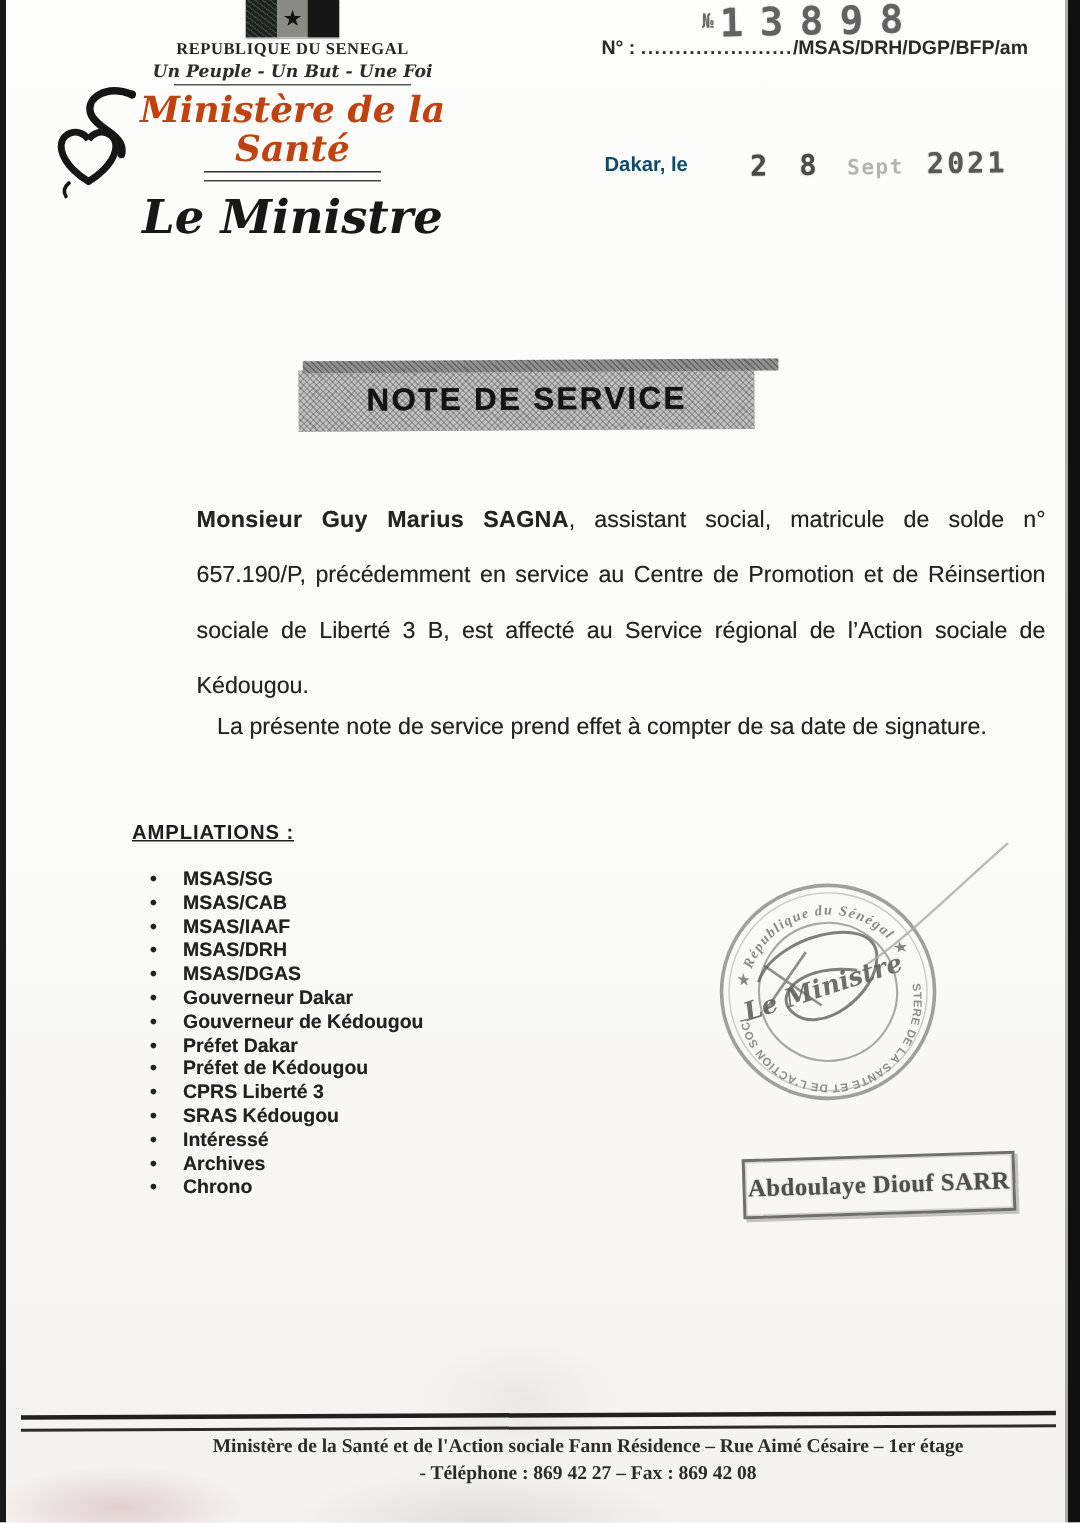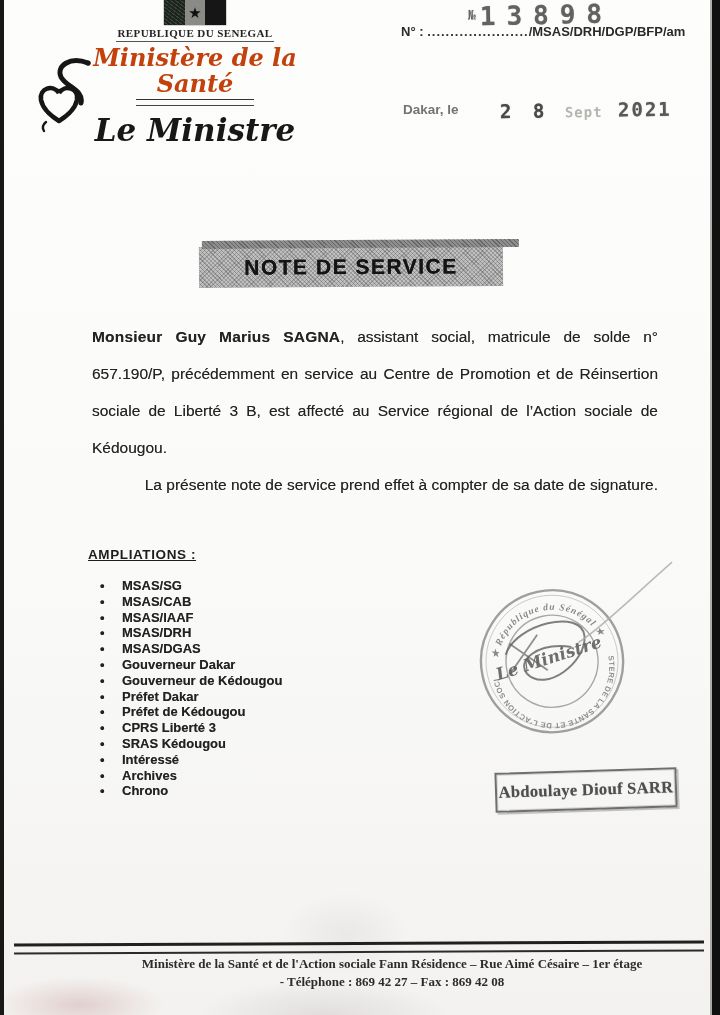--- a/index.html
+++ b/index.html
@@ -29,38 +29,38 @@
   .dbl-rule{width:118px;height:5px;border-top:1.5px solid #333;border-bottom:1px solid #444;margin:2px auto 0;}
   .minister{font-family:"DejaVu Serif",serif;font-style:italic;font-weight:bold;font-size:31px;color:#181818;margin-top:6px;}
   .logo{position:absolute;left:26px;top:56px;}
   
   .refline{position:absolute;left:401px;top:24px;font-size:13px;font-weight:bold;color:#2a2a2a;white-space:nowrap;}
   .refline .dots{font-weight:bold;letter-spacing:1px;color:#333;}
   .stamp-no{position:absolute;left:468px;top:0px;color:#4d4d4d;opacity:.88;transform:rotate(-1.2deg);white-space:nowrap;
     font-family:"DejaVu Sans Mono",monospace;text-shadow:0 0 1px rgba(80,80,80,.6);}
   .stamp-no .pre{font-size:13px;vertical-align:6px;margin-right:4px;}
   .stamp-no .digits{font-size:26px;font-weight:bold;letter-spacing:11px;}
-  .dateline{position:absolute;left:403px;top:102px;font-size:13.5px;font-weight:bold;color:#737373;white-space:nowrap;}
+  .dateline{position:absolute;left:403px;top:102px;font-size:13.5px;font-weight:bold;color:#0c4a6e;white-space:nowrap;}
   .date-stamp{position:absolute;left:500px;top:99px;font-family:"DejaVu Sans Mono",monospace;font-size:19px;font-weight:bold;white-space:nowrap;transform:rotate(-.8deg);}
   .date-stamp .d{color:#4a4a4a;letter-spacing:5px;text-shadow:0 0 1px #777;}
   .date-stamp .m{color:#b7b4ae;font-size:14px;letter-spacing:1px;margin:12px 4px;}
   .date-stamp .y{color:#585858;letter-spacing:2px;text-shadow:0 0 1px #888;}
   
   .title-band{position:absolute;left:199px;top:246px;width:304px;height:41px;transform:rotate(-.35deg);
     background-color:#bfbfbf;
     background-image:
       repeating-linear-gradient(45deg,rgba(45,45,45,.28) 0 1px,rgba(0,0,0,0) 1px 3px),
       repeating-linear-gradient(135deg,rgba(45,45,45,.22) 0 1px,rgba(0,0,0,0) 1px 3px);
     display:flex;align-items:center;justify-content:center;}
   .title-band::before{content:"";position:absolute;top:-6px;left:3px;right:-16px;height:8px;background:#8e8e8e;
     background-image:repeating-linear-gradient(45deg,rgba(30,30,30,.35) 0 1px,rgba(0,0,0,0) 1px 3px);}
   .title-band .txt{font-size:21px;font-weight:bold;letter-spacing:1.5px;color:#141414;text-shadow:0 0 .5px #222;}
   
   .para{position:absolute;left:92px;width:566px;font-size:15.5px;line-height:37px;color:#232323;text-align:justify;text-shadow:0 0 .3px rgba(30,30,30,.5);}
-  .p1{top:302px;}
+  .p1{top:312px;margin-left:39px;}
   .p2{top:450px;text-align:right;}
   .para b{letter-spacing:.2px;}
   
   .amp-head{position:absolute;left:88px;top:547px;font-size:13.5px;font-weight:bold;letter-spacing:.6px;color:#1d1d1d;text-decoration:underline;}
   .amp-list{position:absolute;left:100px;top:578px;list-style:none;margin:0;padding:0;}
   .amp-list li{font-size:13px;font-weight:bold;color:#222;line-height:15.8px;white-space:nowrap;text-shadow:0 0 .3px rgba(30,30,30,.5);}
   .amp-list li::before{content:"•";display:inline-block;width:22px;color:#222;}
   
   .stamp-wrap{position:absolute;left:442px;top:546px;width:270px;height:225px;transform:rotate(-12deg);opacity:.8;}
   .name-box{position:absolute;left:495px;top:770px;width:178px;height:36px;transform:rotate(-1.8deg);
@@ -79,20 +79,21 @@
 <div class="edge-left"></div>
 <div class="edge-right"></div>
 
 <div class="hdr">
   <div class="flag">
     <div class="b1"></div>
     <div class="b2">★</div>
     <div class="b3"></div>
   </div>
   <div class="republic">REPUBLIQUE DU SENEGAL</div>
+  <div class="motto">Un Peuple - Un But - Une Foi</div>
   <div class="motto-rule"></div>
   <div class="ministry">
     <div class="l1">Ministère de la Santé</div>
   </div>
   <div class="dbl-rule"></div>
   <div class="minister">Le Ministre</div>
 </div>
 
 <svg class="logo" width="82" height="78" viewBox="0 0 82 78">
   <path d="M62,7 C44,0 30,10 35,21 C40,31 58,34 55,47" fill="none" stroke="#161616" stroke-width="5" stroke-linecap="round"></path>

